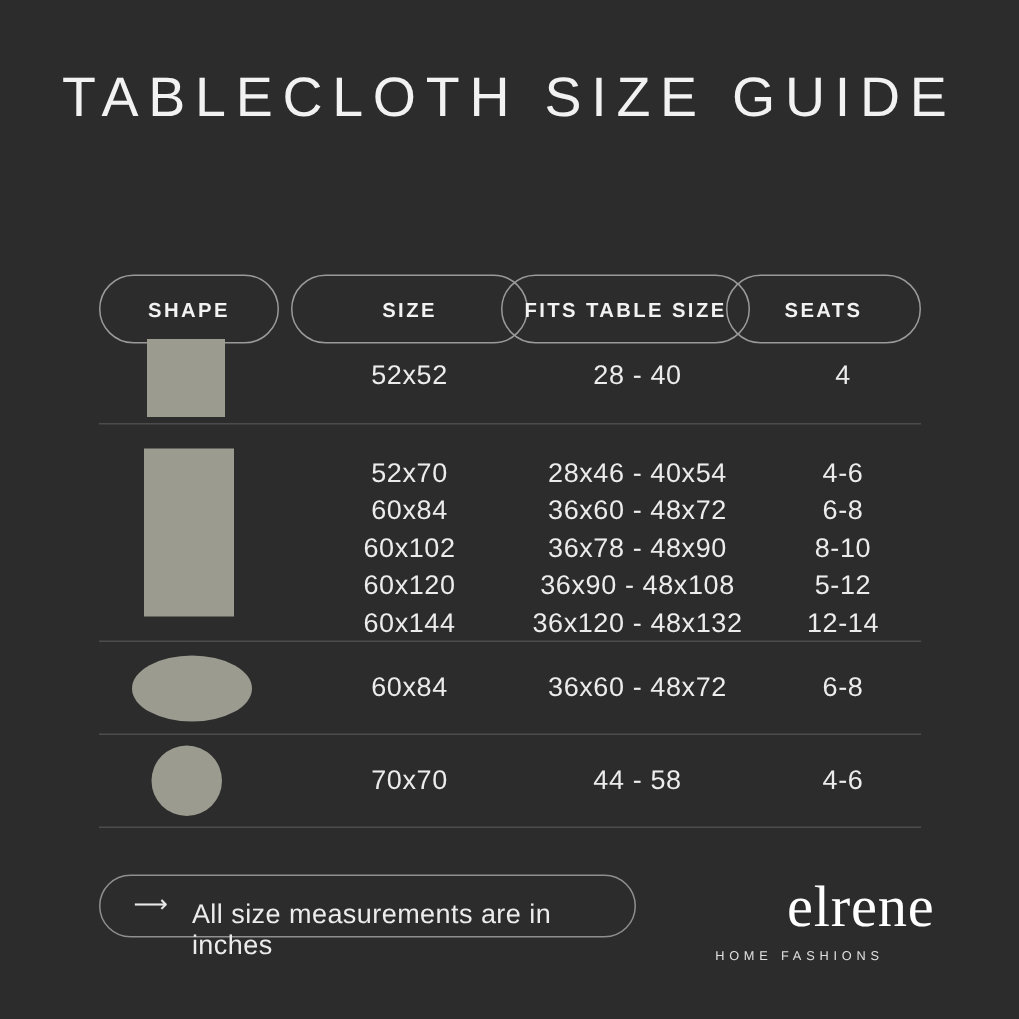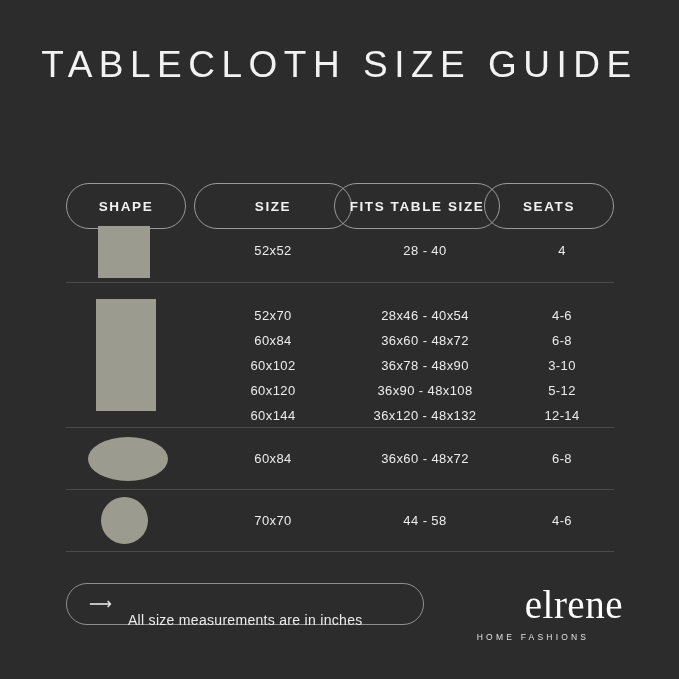--- a/index.html
+++ b/index.html
@@ -106,21 +106,21 @@
   }
   .round-swatch {
     left: 35px; top: 7px;
     width: 47px; height: 47px;
     border-radius: 50%;
   }
 
   .col {
     position: absolute;
     text-align: center;
-    font-size: 13px;
+    font-size: 18px;
     color: #ececec;
     letter-spacing: 0.4px;
     line-height: 25px;
   }
   .col-size  { left: 140px; width: 134px; }
   .col-fits  { left: 274px; width: 170px; text-align: center; }
   .col-seats { left: 444px; width: 104px; }
 
   .row-square .col  { top: 20px; }
   .row-rectangle .col { top: 20px; }
@@ -143,21 +143,21 @@
     box-sizing: border-box;
   }
   .note-arrow {
     margin-left: 22px;
     margin-right: 16px;
     font-size: 16px;
     color: #e8e8e8;
     line-height: 1;
   }
   .note-text {
-    font-size: 14px;
+    font-size: 18px;
     color: #ececec;
     letter-spacing: 0.3px;
     margin-top: 32px;
   }
 
   
   .brand {
     position: absolute;
     right: 56px;
     top: 585px;
@@ -225,21 +225,21 @@
       <div class="col col-fits">
         <div>28x46 - 40x54</div>
         <div>36x60 - 48x72</div>
         <div>36x78 - 48x90</div>
         <div>36x90 - 48x108</div>
         <div>36x120 - 48x132</div>
       </div>
       <div class="col col-seats">
         <div>4-6</div>
         <div>6-8</div>
-        <div>3-10</div>
+        <div>8-10</div>
         <div>5-12</div>
         <div>12-14</div>
       </div>
     </div>
 
     <div class="row row-oval">
       <div class="shape-cell">
         <div class="swatch oval-swatch"></div>
       </div>
       <div class="col col-size">

